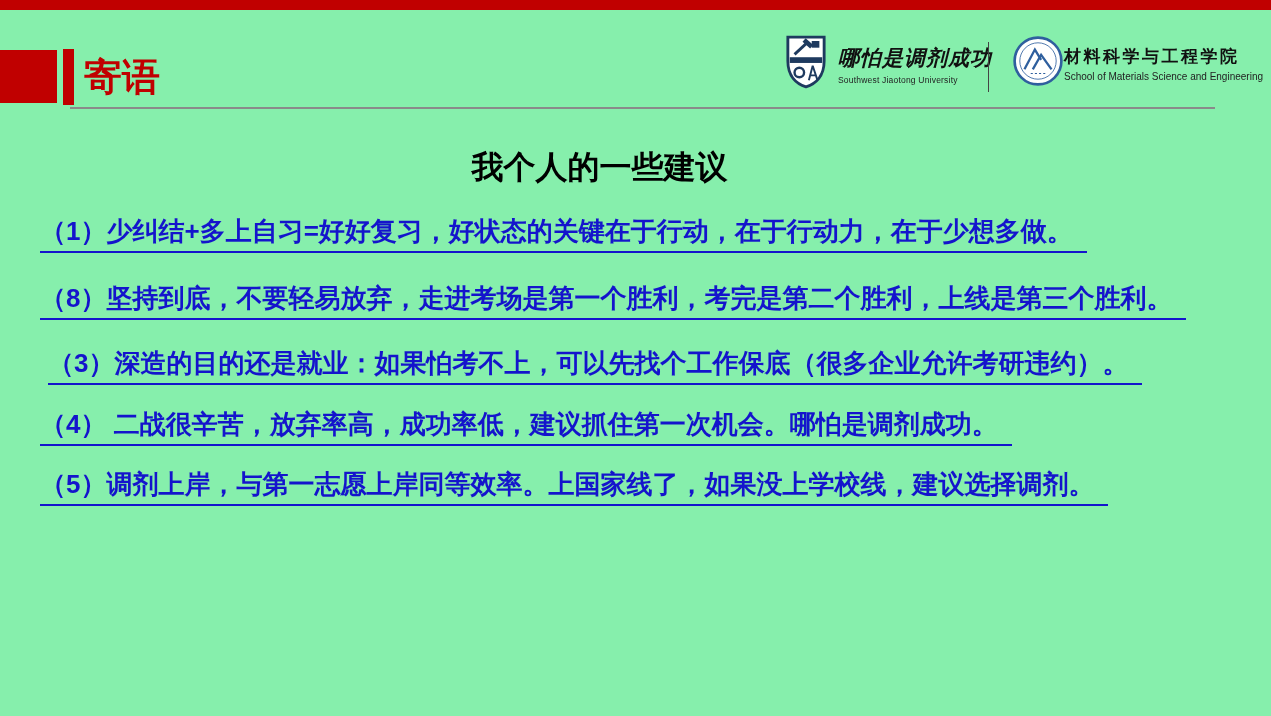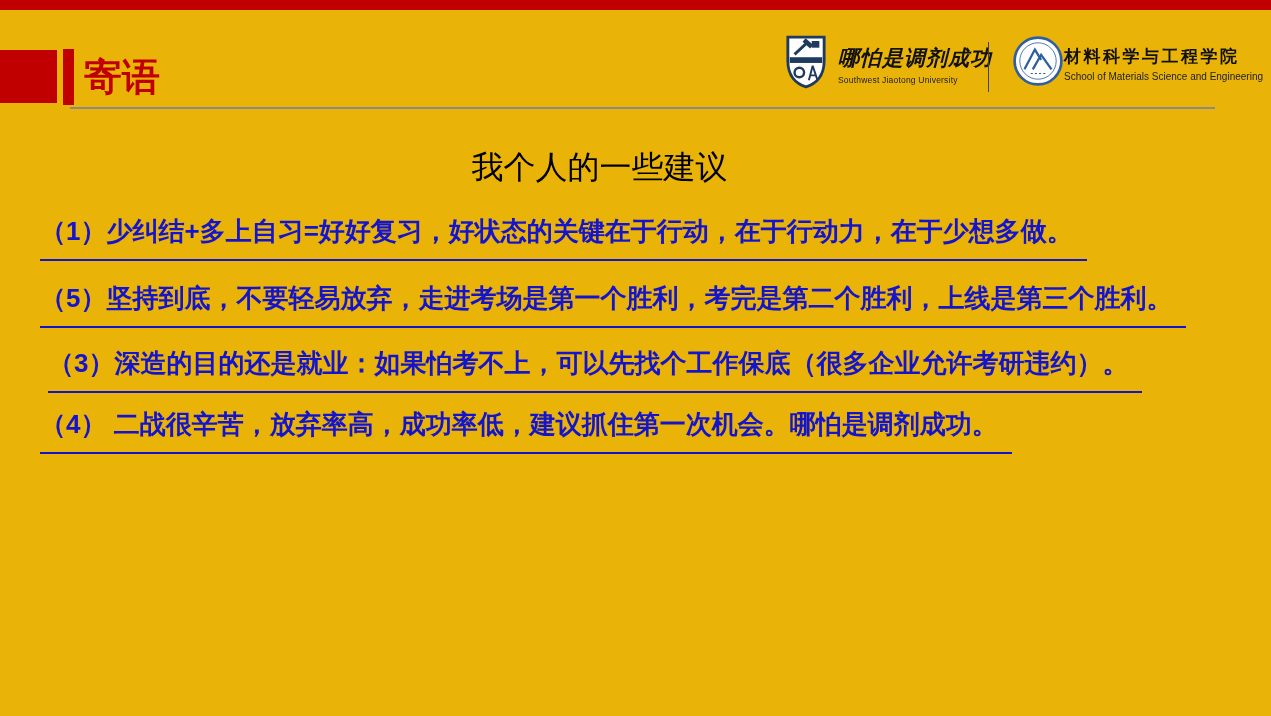--- a/index.html
+++ b/index.html
@@ -1,19 +1,19 @@
 <!DOCTYPE html>
 <html lang="zh"><head>
 <meta charset="utf-8">
 <style>
   html,body { margin:0; padding:0; background:#fff; }
   body { font-family:"Liberation Sans", sans-serif; }
   .slide {
     position:relative; width:1271px; height:716px;
-    background:#eab308; overflow:hidden;
+    background:#86efac; overflow:hidden;
   }
   
   .top-bar {
     position:absolute; left:0; top:0; width:1271px; height:10px;
     background:#C00000;
   }
   
   .hdr-square { position:absolute; left:0; top:50px; width:57px; height:53px; background:#C00000; }
   .hdr-vbar   { position:absolute; left:63px; top:49px; width:11px; height:56px; background:#C00000; }
   .section-title {
@@ -37,30 +37,30 @@
   .logo-school .emblem { width:52px; height:54px; }
   .logo-school .txt { margin-left:0; display:flex; flex-direction:column; }
   .school-zh {
     font-size:17px; font-weight:bold; color:#111; letter-spacing:2.5px; white-space:nowrap;
   }
   .school-en { font-size:10px; color:#222; margin-top:3px; white-space:nowrap; }
 
   
   .content-title {
     position:absolute; left:0; top:146px; width:1199px; margin:0;
-    text-align:center; font-size:32px; font-weight:normal; color:#000;
+    text-align:center; font-size:32px; font-weight:bold; color:#000;
   }
   .point {
     position:absolute; left:40px; margin:0;
     font-size:26px; font-weight:bold; color:#1414CC;
     white-space:nowrap;
   }
   .point .point-text {
     border-bottom:2px solid #1414CC;
-    padding-bottom:13px; padding-right:14px;
+    padding-bottom:5px; padding-right:14px;
   }
   .p1 { top:214px; } .p2 { top:281px; } .p3 { top:346px;margin-left:8px; }
   .p4 { top:407px;text-align:right; } .p5 { top:467px; }
 </style>
 </head>
 <body>
 
 <div class="slide">
 
   <div class="top-bar"></div>
@@ -102,17 +102,18 @@
     </span>
     <span class="txt">
       <span class="school-zh">材料科学与工程学院</span>
       <span class="school-en">School of Materials Science and Engineering</span>
     </span>
   </div>
 
   <h2 class="content-title">我个人的一些建议</h2>
 
   <p class="point p1"><span class="point-text">（1）少纠结+多上自习=好好复习，好状态的关键在于行动，在于行动力，在于少想多做。</span></p>
-  <p class="point p2"><span class="point-text">（5）坚持到底，不要轻易放弃，走进考场是第一个胜利，考完是第二个胜利，上线是第三个胜利。</span></p>
+  <p class="point p2"><span class="point-text">（8）坚持到底，不要轻易放弃，走进考场是第一个胜利，考完是第二个胜利，上线是第三个胜利。</span></p>
   <p class="point p3"><span class="point-text">（3）深造的目的还是就业：如果怕考不上，可以先找个工作保底（很多企业允许考研违约）。</span></p>
   <p class="point p4"><span class="point-text">（4） 二战很辛苦，放弃率高，成功率低，建议抓住第一次机会。哪怕是调剂成功。</span></p>
+  <p class="point p5"><span class="point-text">（5）调剂上岸，与第一志愿上岸同等效率。上国家线了，如果没上学校线，建议选择调剂。</span></p>
 
 </div>
 
 </body></html>

